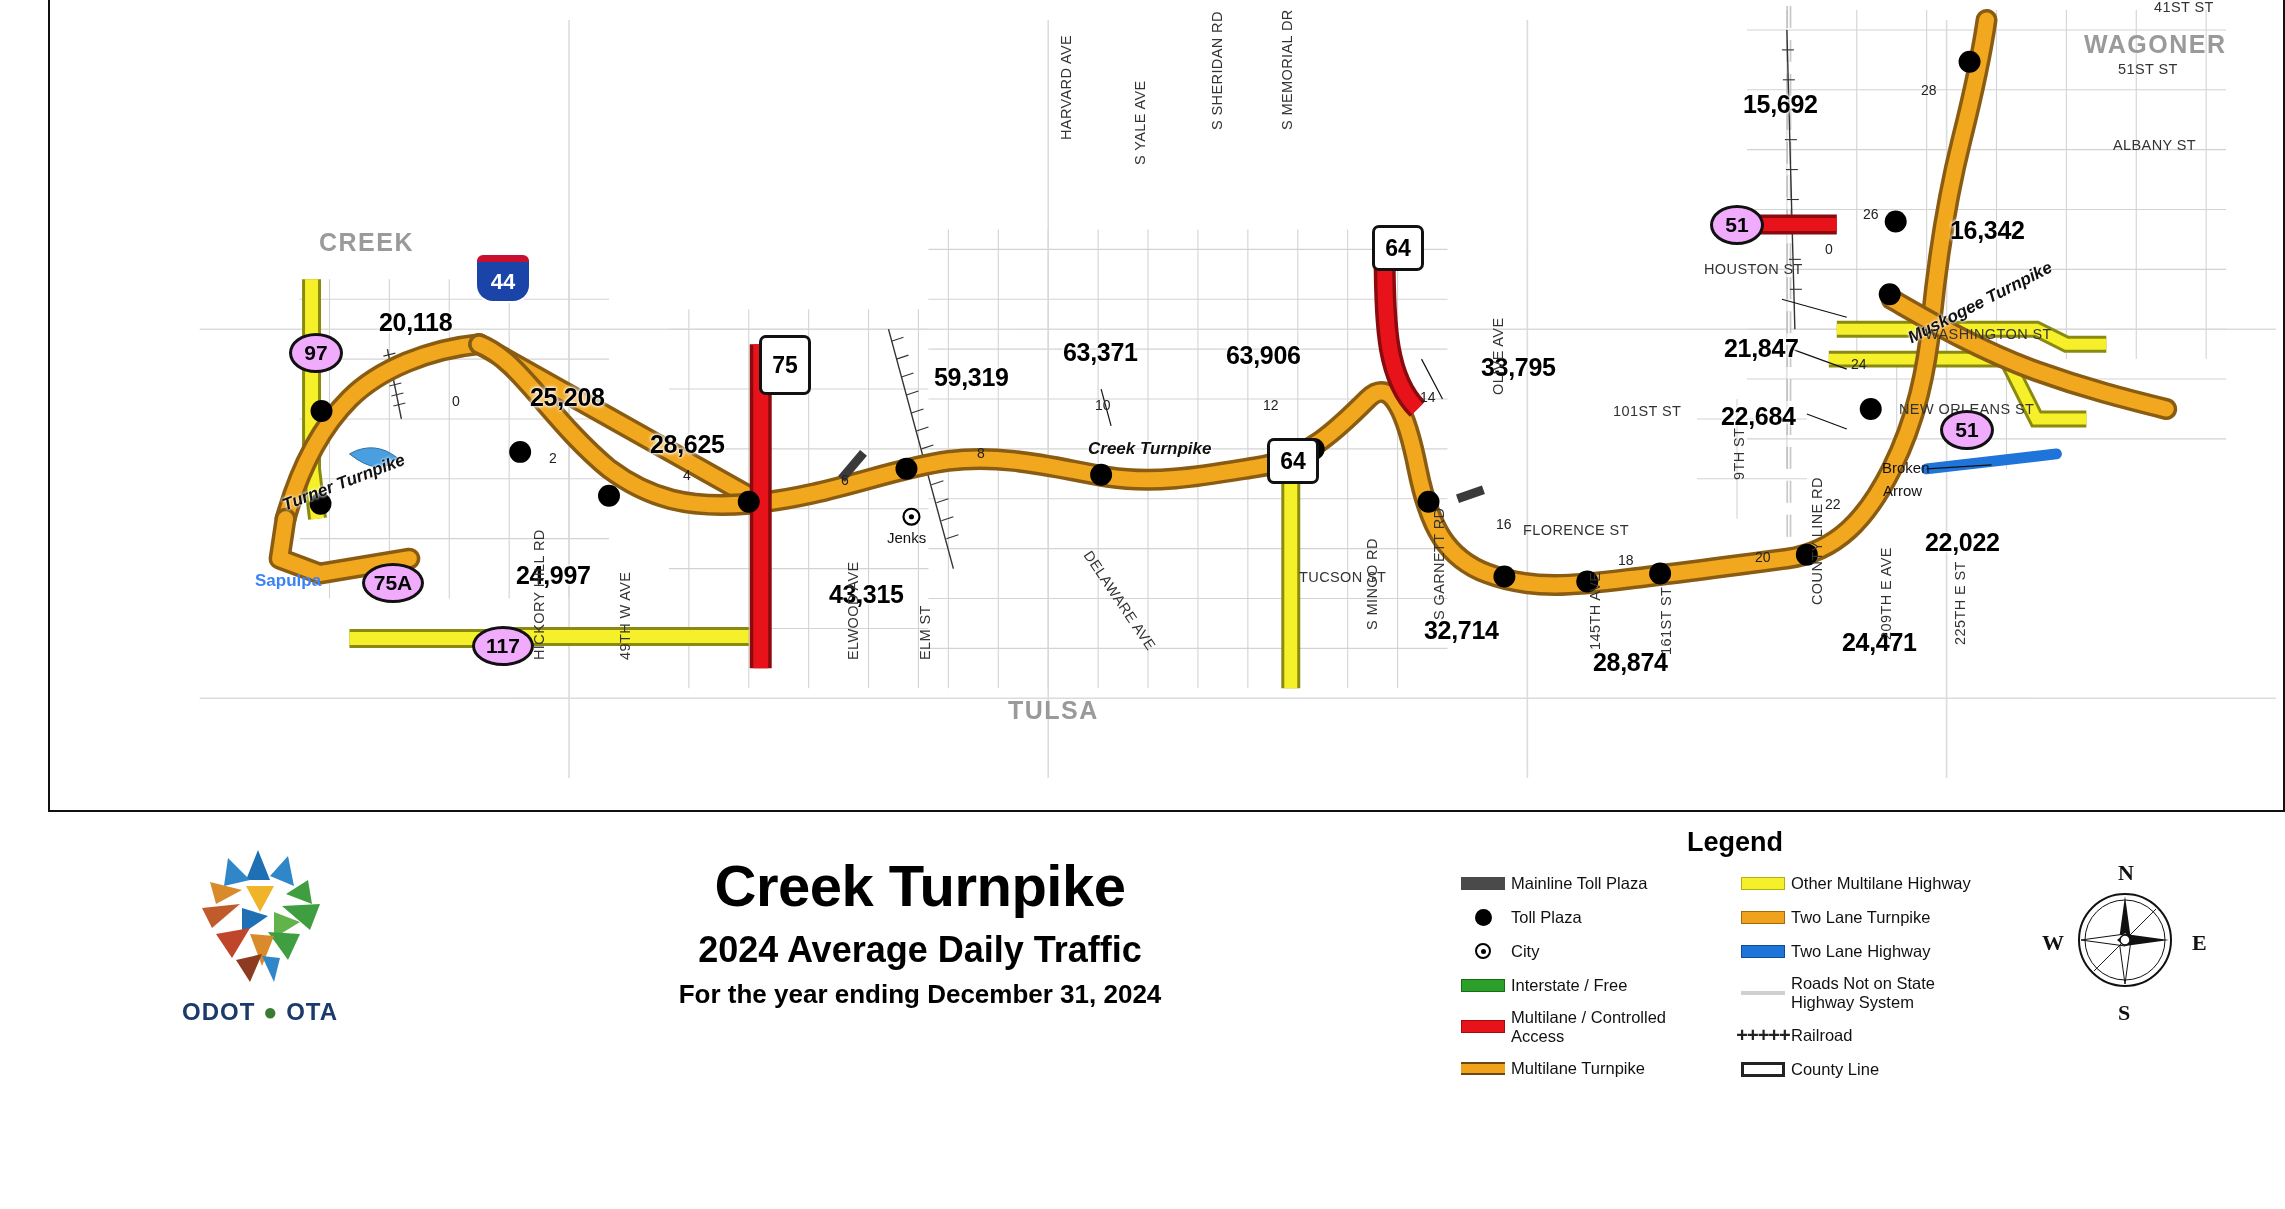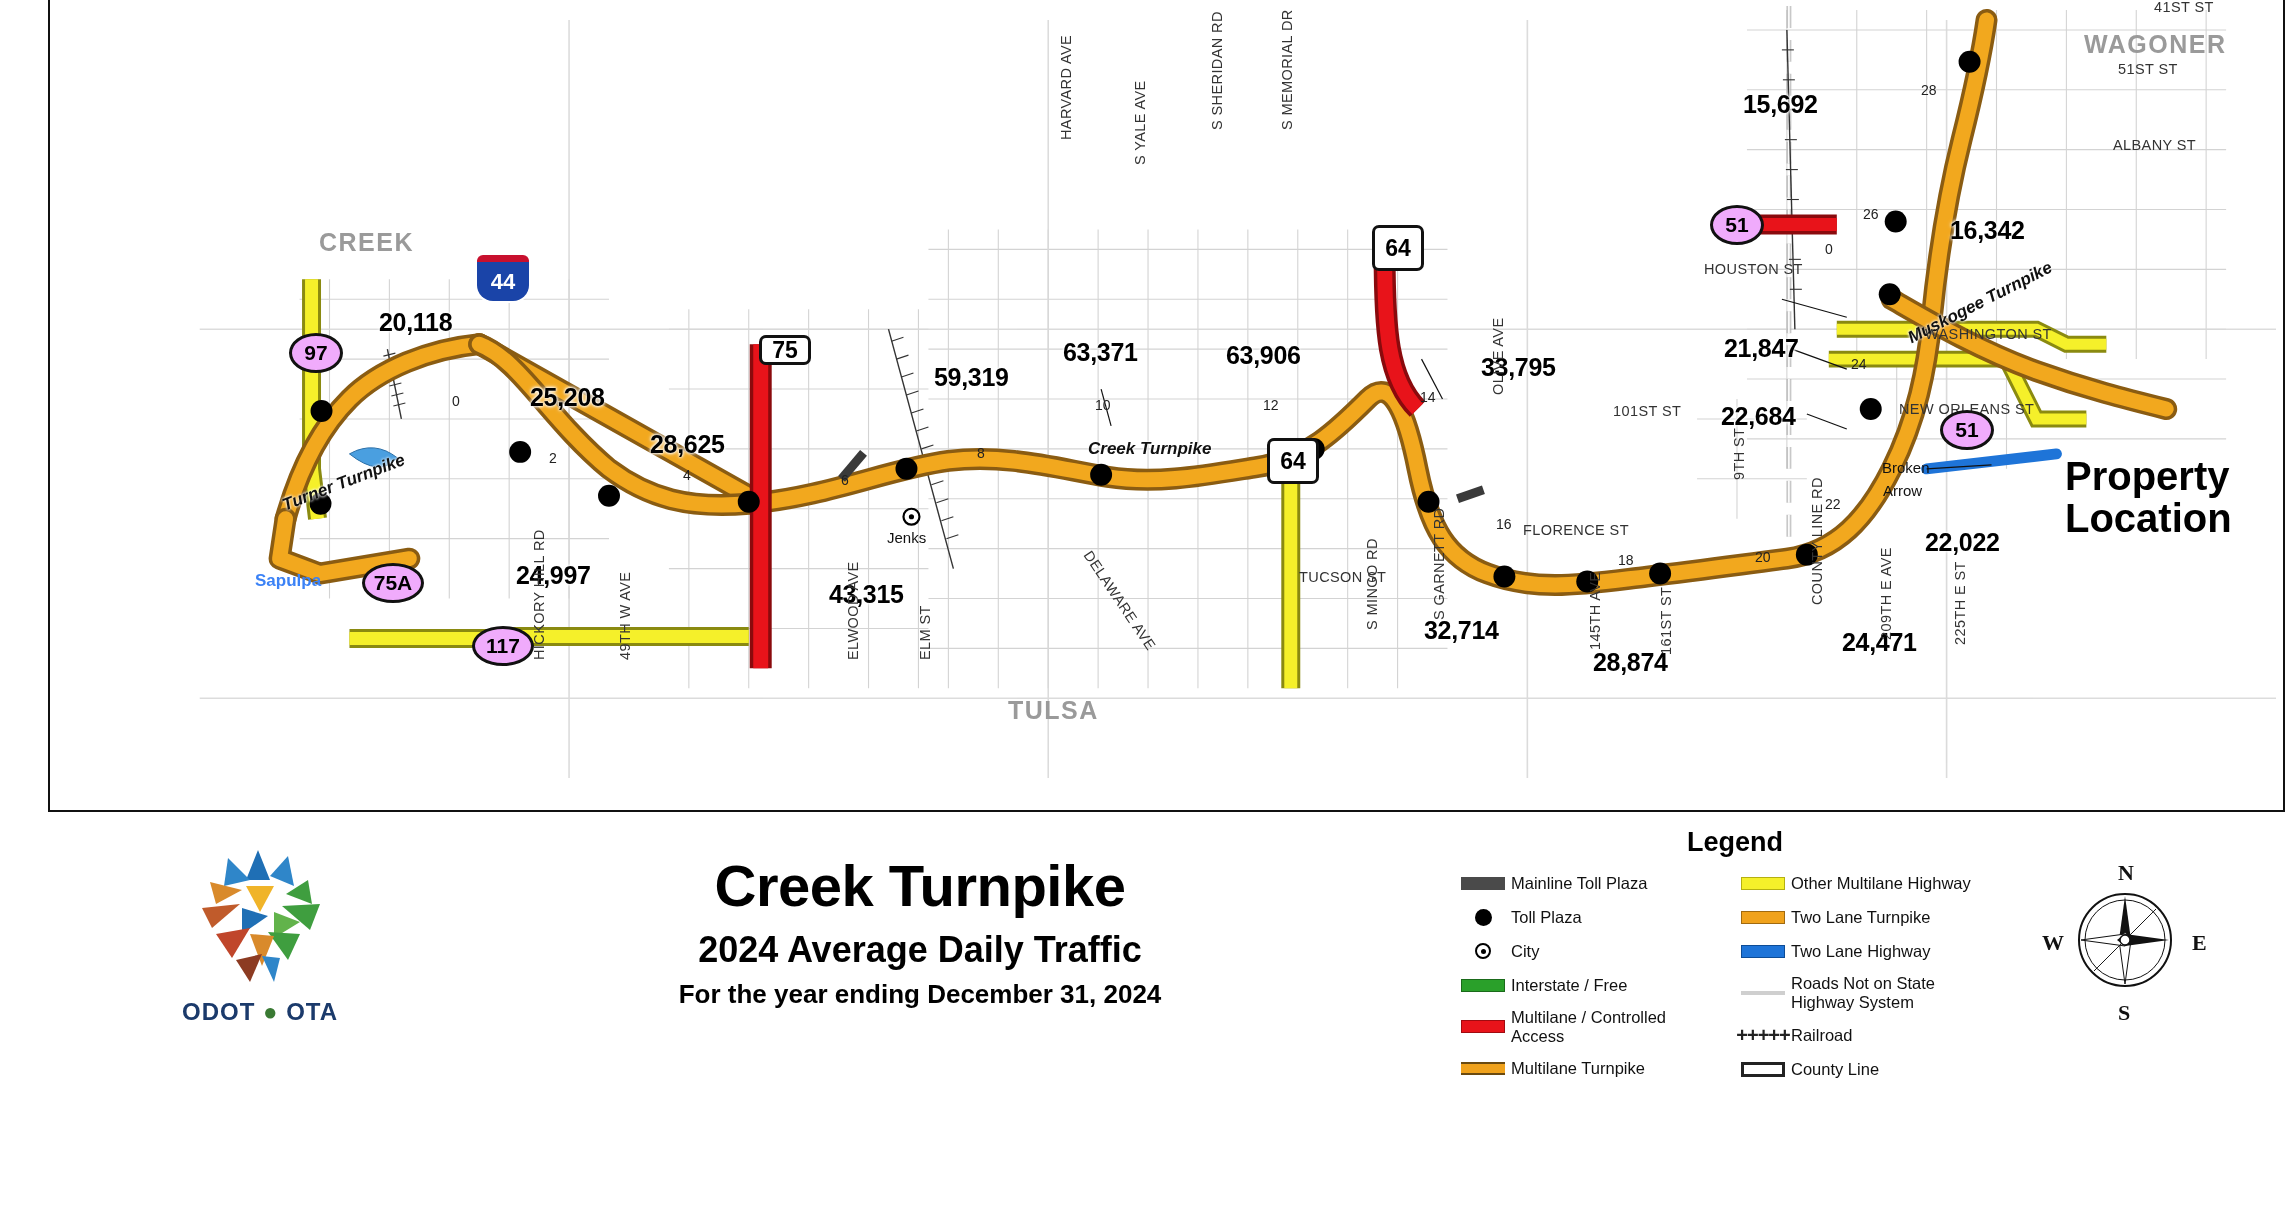--- a/index.html
+++ b/index.html
@@ -452,33 +452,29 @@
         <div class="lbl street" style="left: 2063px; top: 138px;">ALBANY ST</div>
         <div class="lbl street" style="left: 1654px; top: 262px;">HOUSTON ST</div>
         <div class="lbl street" style="left: 1875px; top: 327px;">WASHINGTON ST</div>
         <div class="lbl street" style="left: 1849px; top: 402px;">NEW ORLEANS ST</div>
         <div class="lbl street" style="left: 1563px; top: 404px;">101ST ST</div>
         <div class="lbl street" style="left: 1473px; top: 523px;">FLORENCE ST</div>
         <div class="lbl street" style="left: 1249px; top: 570px;">TUCSON ST</div>
         <div class="lbl street" style="left: 1037px; top: 545px; transform: rotate(56deg); transform-origin: left center;">DELAWARE AVE</div>
         <div class="shield-ovl" style="width: 54px; height: 40px; left: 239px; top: 333px;">97</div>
         <div class="shield-i" style="width: 52px; height: 46px; left: 427px; top: 255px;">44</div>
-        <div class="shield-us" style="width: 52px; height: 30px; left: 709px; top: 335px;">75</div>
+        <div class="shield-us" style="width: 52px; height: 60px; left: 709px; top: 335px;">75</div>
         <div class="shield-us" style="width: 52px; height: 46px; left: 1322px; top: 225px;">64</div>
         <div class="shield-us" style="width: 52px; height: 46px; left: 1217px; top: 438px;">64</div>
         <div class="shield-ovl" style="width: 62px; height: 40px; left: 312px; top: 563px;">75A</div>
         <div class="shield-ovl" style="width: 62px; height: 40px; left: 422px; top: 626px;">117</div>
         <div class="shield-ovl" style="width: 54px; height: 40px; left: 1660px; top: 205px;">51</div>
         <div class="shield-ovl" style="width: 54px; height: 40px; left: 1890px; top: 410px;">51</div>
       </div>
 
-    <div class="prop-label" style="left:2015px; top:455px;">
-      <div>Property</div>
-      <div>Location</div>
-    </div>
   </div>
 
   <div id="bottom">
 
     <div id="logo-block">
       <div id="logo-mark">
         <svg viewBox="0 0 220 150" width="220" height="150">
           <g stroke="none">
             <polygon points="108,8 120,38 96,38" fill="#1f6fb5"></polygon>
             <polygon points="138,14 144,44 120,34" fill="#2f86c9"></polygon>

